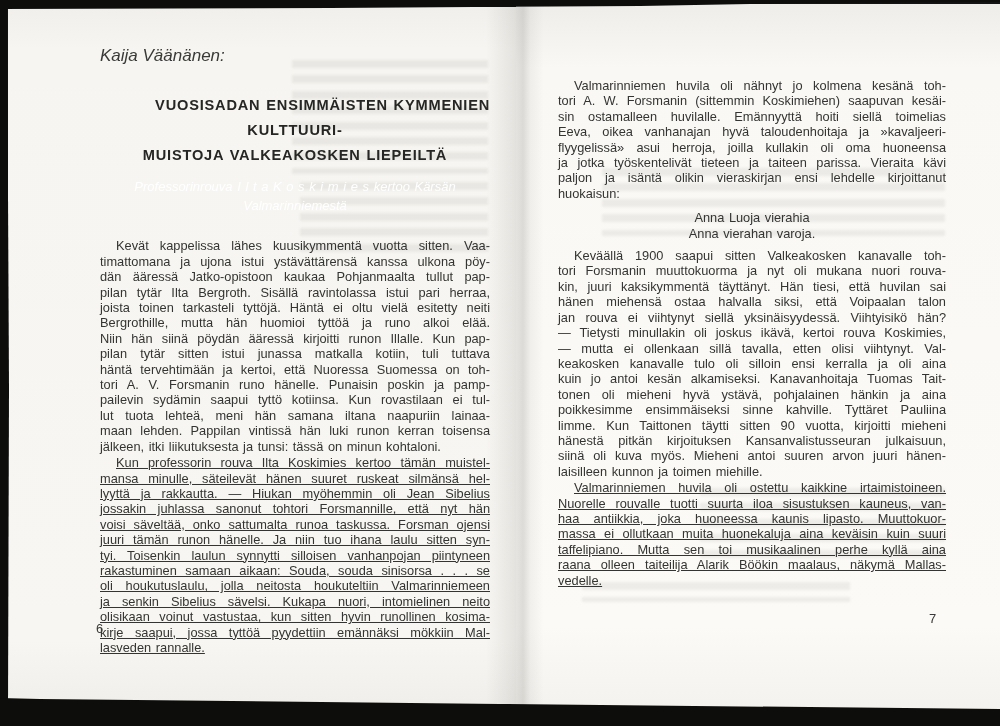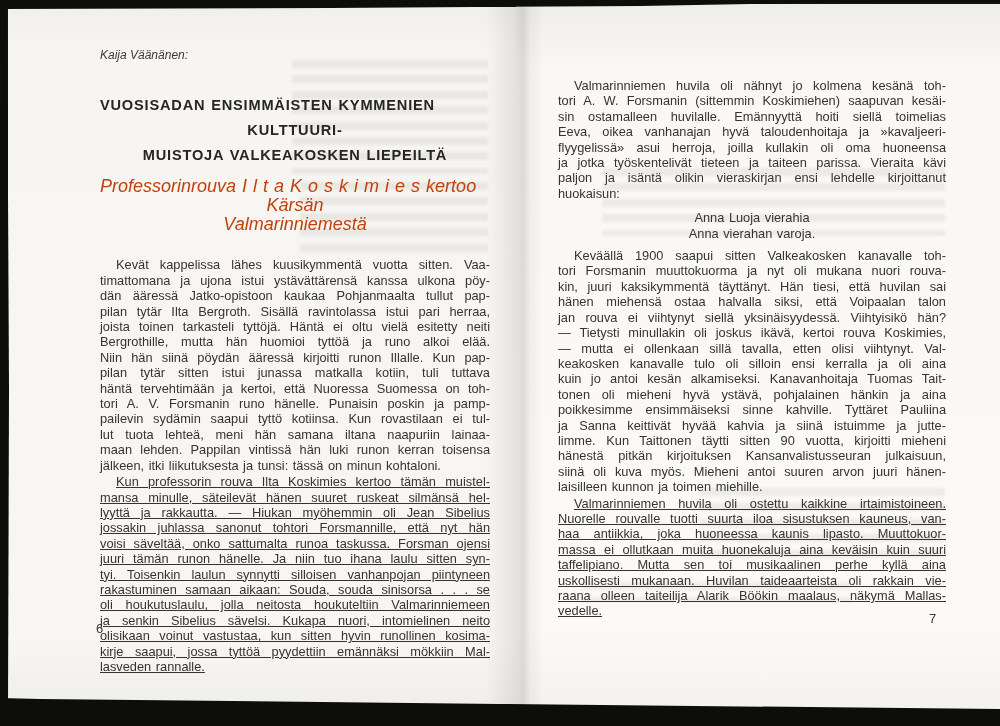--- a/index.html
+++ b/index.html
@@ -31,27 +31,27 @@
   .bar-bottom{left:0;top:690px;width:1000px;height:36px;
     clip-path:polygon(0 8px,40px 9px,500px 14px,1000px 19px,1000px 36px,0 36px);}
 
   .col{position:absolute;font-size:12.8px;line-height:15.4px;color:#343432;}
   .col-left{left:100px;top:48px;width:390px;}
   .col-right{left:558px;top:55px;width:388px;}
 
   .line{text-align:justify;text-align-last:justify;word-spacing:1px;}
   .line.last{text-align-last:left;}
   .para .line.first{text-indent:16px;}
-  .center .line,.center .line.last{text-align:left;text-align-last:center;}
+  .center .line,.center .line.last{text-align:right;text-align-last:center;}
 
-  .author{font-style:italic;font-size:12px;color:#3a3a38;}
+  .author{font-style:italic;font-size:17px;color:#3a3a38;}
   .title{margin-top:30px;font-weight:bold;font-size:14.6px;line-height:25px;
     letter-spacing:0.8px;word-spacing:5px;color:#262624;}
-  .subtitle{margin-top:9px;font-style:italic;font-size:18px;line-height:19px;
-    word-spacing:3px;color:#c2410c;}
+  .subtitle{margin-top:9px;font-style:italic;font-size:13px;line-height:19px;
+    word-spacing:3px;color:#ffffff;}
   .body-para{margin-top:23px;}
   .body-para + .body-para{margin-top:1px;text-decoration:underline;}
   .verse{margin-top:9px;}
   .after-verse{margin-top:7px;}
 
   .pagenum{position:absolute;font-size:13px;color:#3a3a38;}
   .pagenum-left{left:96px;top:621px;}
   .pagenum-right{left:929px;top:611px;}
 
   .ghost{position:absolute;pointer-events:none;filter:blur(1.2px);opacity:.85;
@@ -141,33 +141,31 @@
       <div class="line">tori Forsmanin muuttokuorma ja nyt oli mukana nuori rouva-</div>
       <div class="line">kin, juuri kaksikymmentä täyttänyt. Hän tiesi, että huvilan sai</div>
       <div class="line">hänen miehensä ostaa halvalla siksi, että Voipaalan talon</div>
       <div class="line">jan rouva ei viihtynyt siellä yksinäisyydessä. Viihtyisikö hän?</div>
       <div class="line">— Tietysti minullakin oli joskus ikävä, kertoi rouva Koskimies,</div>
       <div class="line">— mutta ei ollenkaan sillä tavalla, etten olisi viihtynyt. Val-</div>
       <div class="line">keakosken kanavalle tulo oli silloin ensi kerralla ja oli aina</div>
       <div class="line">kuin jo antoi kesän alkamiseksi. Kanavanhoitaja Tuomas Tait-</div>
       <div class="line">tonen oli mieheni hyvä ystävä, pohjalainen hänkin ja aina</div>
       <div class="line">poikkesimme ensimmäiseksi sinne kahville. Tyttäret Pauliina</div>
-      <div class="line">ja Sanna keittivät hyvää kahvia ja siinä istuimme ja jutte-</div>
       <div class="line">limme. Kun Taittonen täytti sitten 90 vuotta, kirjoitti mieheni</div>
       <div class="line">hänestä pitkän kirjoituksen Kansanvalistusseuran julkaisuun,</div>
       <div class="line">siinä oli kuva myös. Mieheni antoi suuren arvon juuri hänen-</div>
       <div class="line last">laisilleen kunnon ja toimen miehille.</div>
     </div>
   <div class="body-para para">
       <div class="line first">Valmarinniemen huvila oli ostettu kaikkine irtaimistoineen.</div>
       <div class="line">Nuorelle rouvalle tuotti suurta iloa sisustuksen kauneus, van-</div>
       <div class="line">haa antiikkia, joka huoneessa kaunis lipasto. Muuttokuor-</div>
       <div class="line">massa ei ollutkaan muita huonekaluja aina keväisin kuin suuri</div>
       <div class="line">taffelipiano. Mutta sen toi musikaalinen perhe kyllä aina</div>
-      <div class="line">uskollisesti mukanaan. Huvilan taideaarteista oli rakkain vie-</div>
       <div class="line">raana olleen taiteilija Alarik Böökin maalaus, näkymä Mallas-</div>
       <div class="line last">vedelle.</div>
     </div>
 </div>
 <div class="pagenum pagenum-right">7</div>
 
 <div class="bar bar-top"></div>
 <div class="bar bar-left"></div>
 <div class="bar bar-bottom"></div>
 

